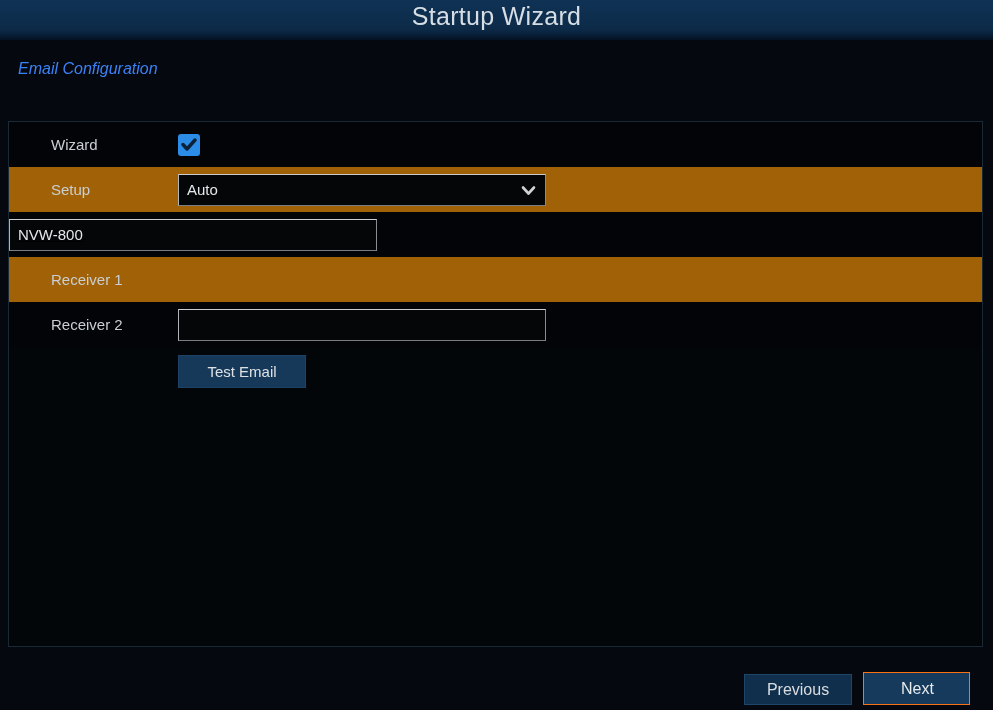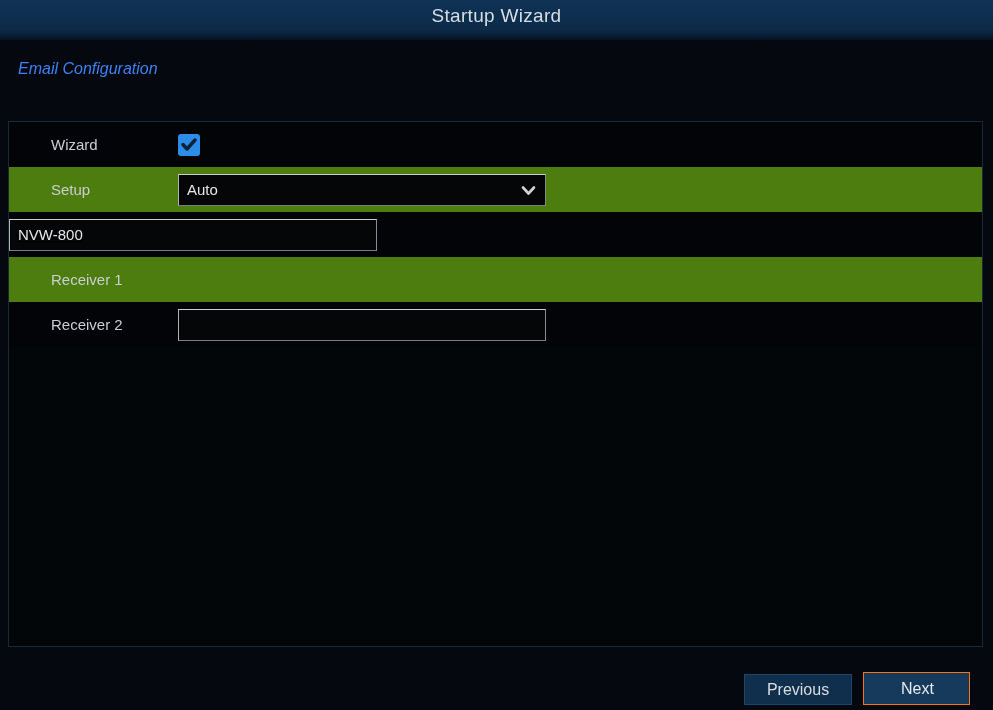--- a/index.html
+++ b/index.html
@@ -9,37 +9,37 @@
     font-family:"Liberation Sans","DejaVu Sans",sans-serif;
     -webkit-font-smoothing:antialiased;
   }
   
   .titlebar{
     position:absolute;left:0;top:0;width:993px;height:40px;
     background:linear-gradient(to bottom,#0f3255 0%,#0d2b49 70%,#0a2440 82%,#041222 100%);
   }
   .titlebar .title{
     display:block;text-align:center;line-height:32px;
-    color:#d6dde4;font-size:19px;letter-spacing:.3px;
+    color:#d6dde4;font-size:25px;letter-spacing:.3px;
   }
   
   .section-heading{
     position:absolute;left:18px;top:60px;
     color:#3b82f6;font-size:16px;font-style:italic;
   }
   
   .panel{
     position:absolute;left:8px;top:121px;width:975px;height:526px;
     border:1px solid #1a2a34;background:#030609;box-sizing:border-box;
   }
   .row{
     height:45px;display:flex;align-items:center;
   }
   .row.dark{background:#020408;}
-  .row.light{background:#4d7c0f;}
+  .row.light{background:#a16207;}
   .row-label{
     width:127px;padding-left:42px;flex:0 0 auto;
     color:#c9ced3;font-size:15px;
   }
   .ctrl{width:368px;flex:0 0 auto;position:relative;text-decoration:underline;}
   
   .checkbox{
     width:22px;height:22px;border-radius:3px;background:#2b8de8;
     display:flex;align-items:center;justify-content:center;cursor:pointer;
   }
@@ -123,17 +123,18 @@
   
   <div class="row dark">
     <span class="row-label">Receiver 2</span>
     <div class="ctrl">
       <input class="box" type="text" value="" style="">
     </div>
   </div>
 
   
 
+  <button class="test-btn">Test Email</button>
 
 </div>
 
 <button class="btn-previous">Previous</button>
 <button class="btn-next">Next</button>
 
 </body></html>

